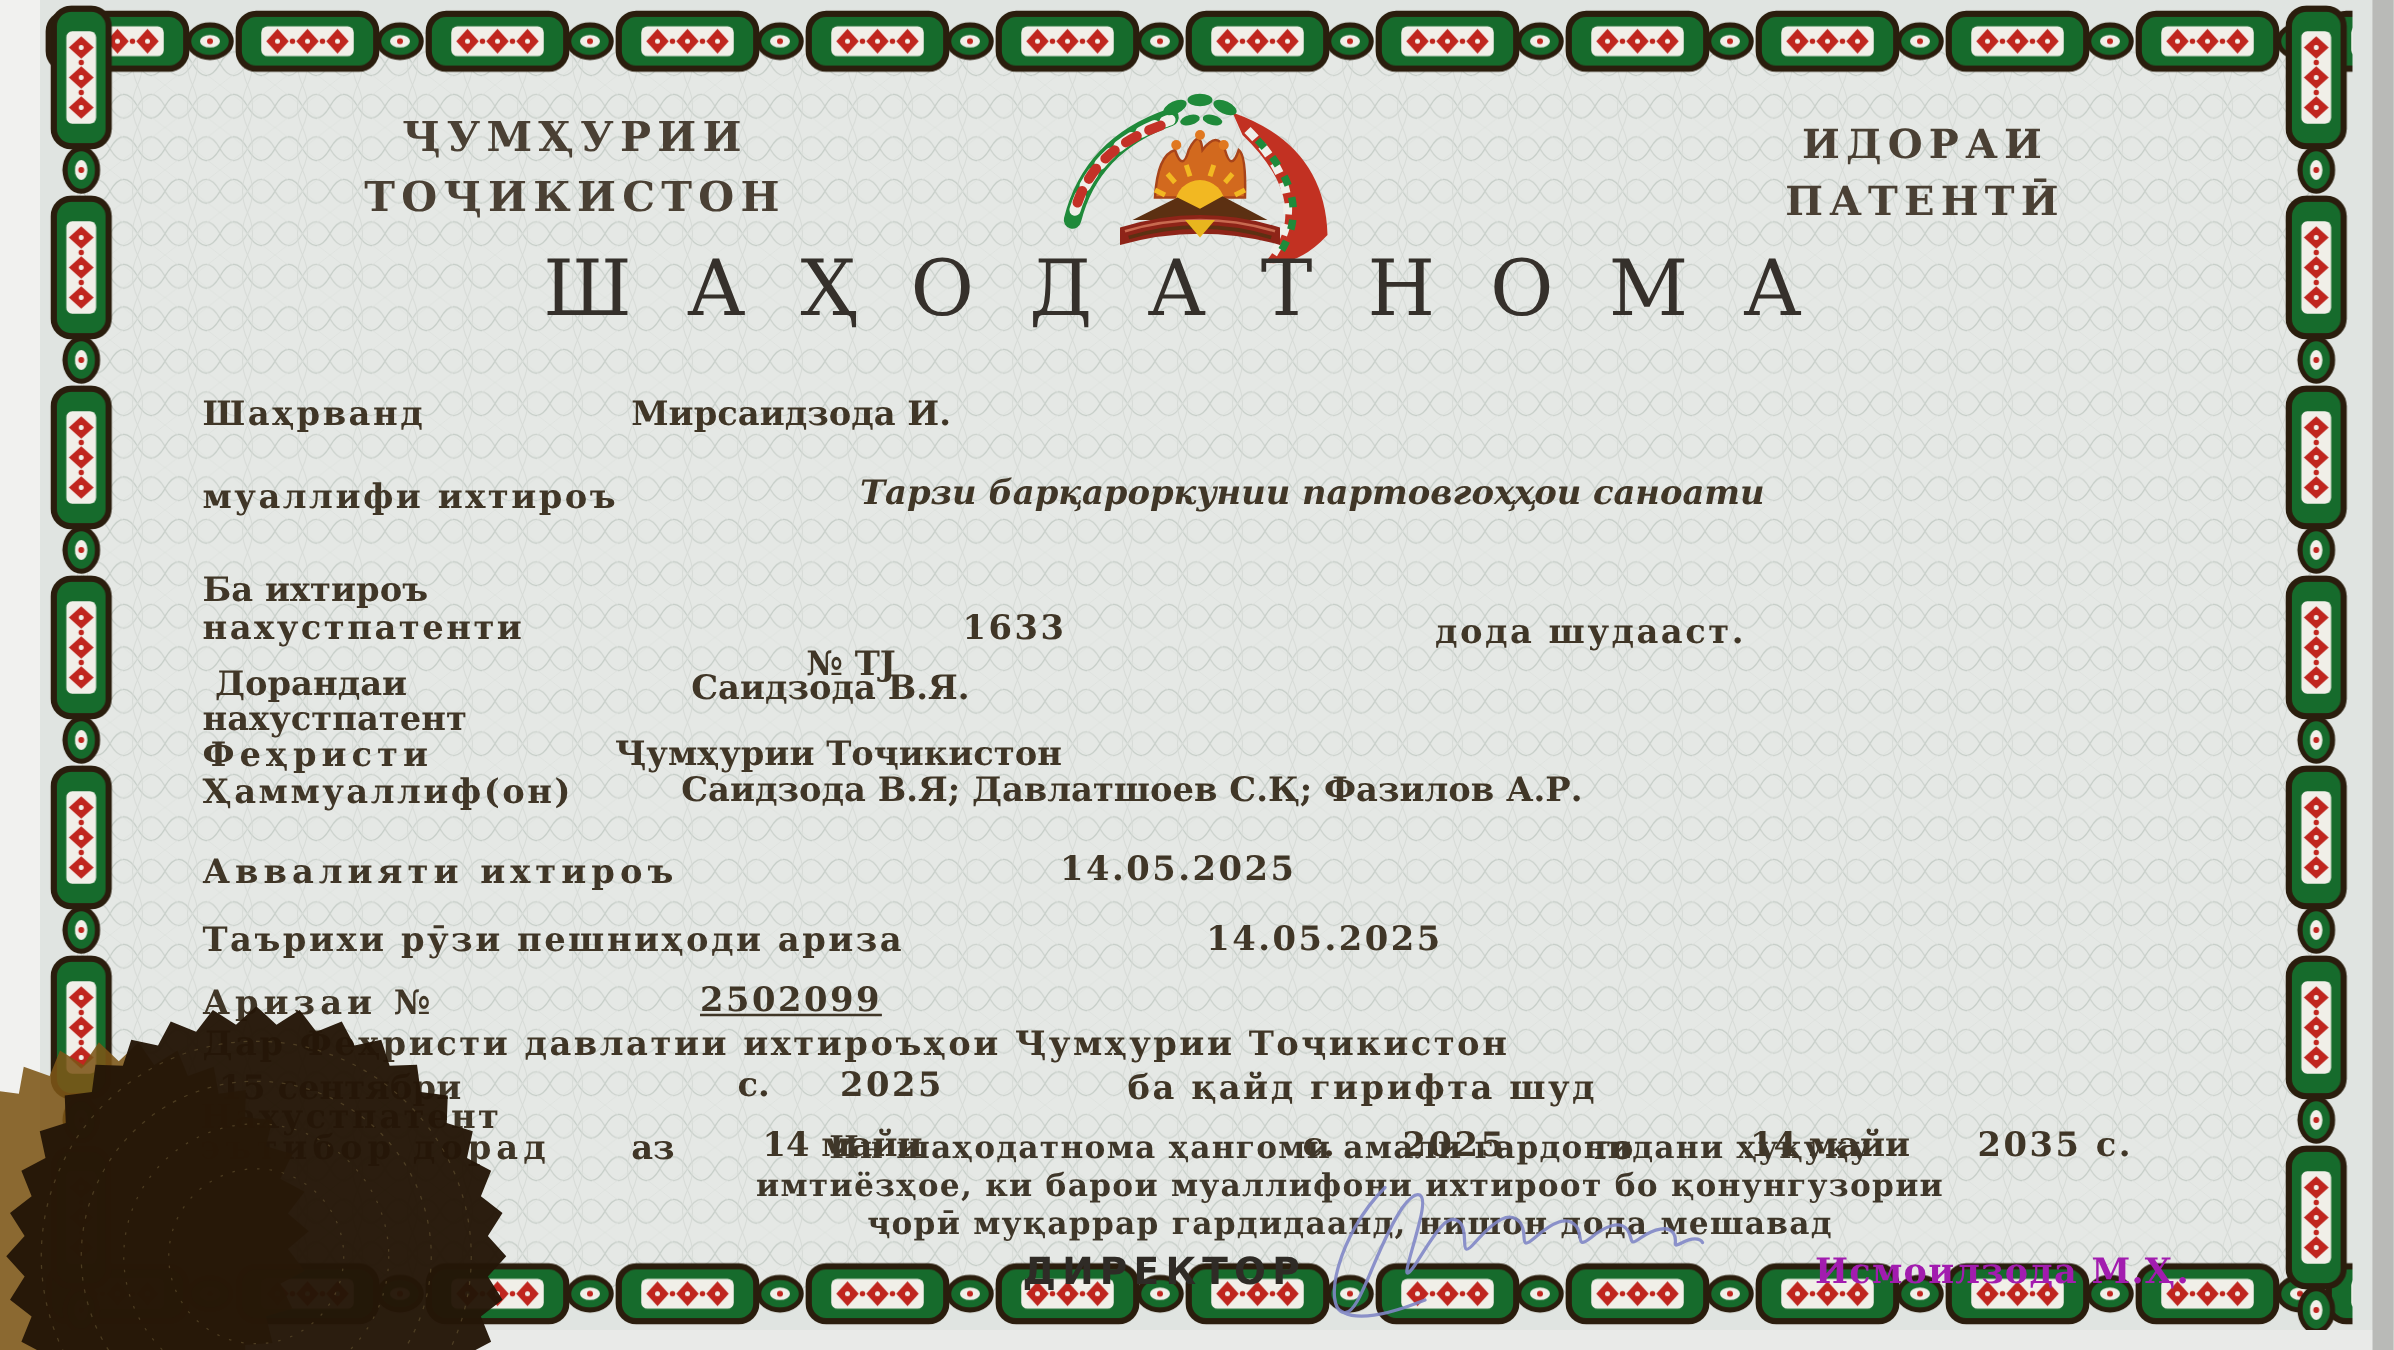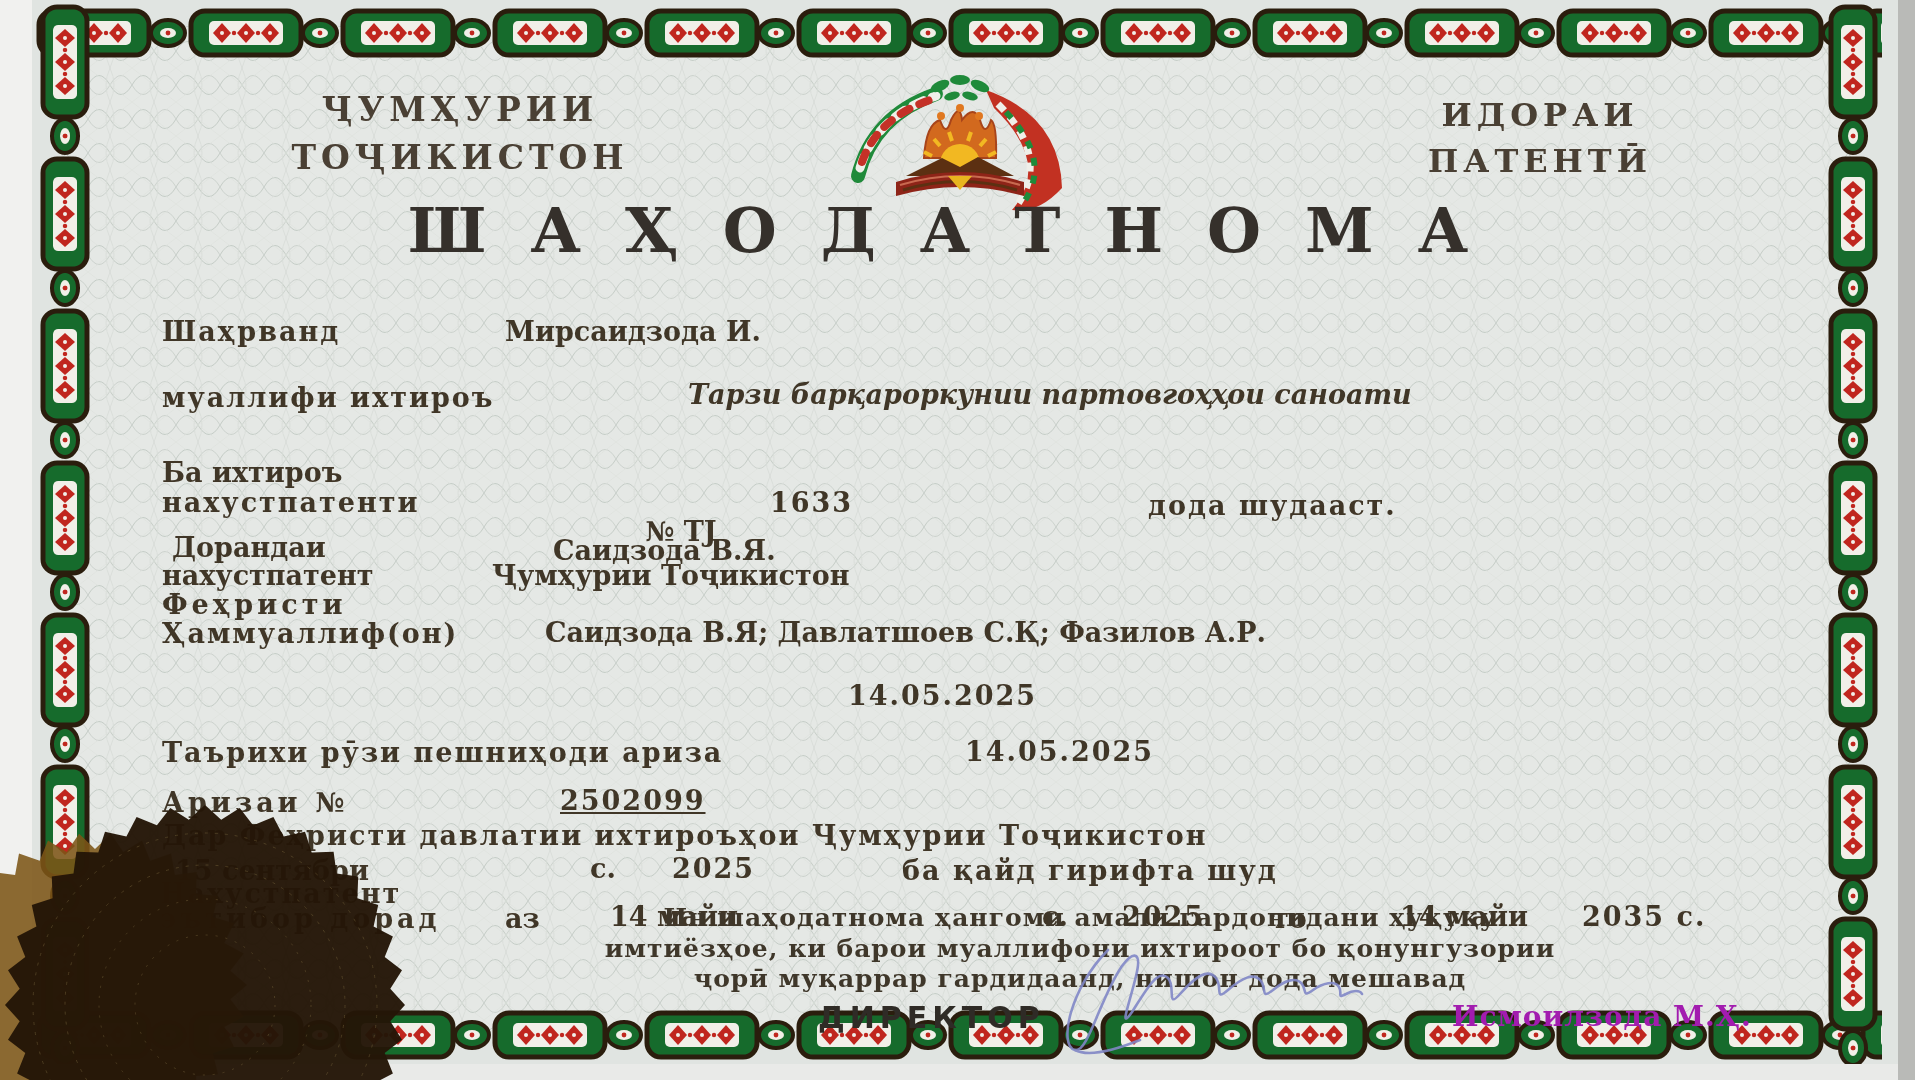--- a/index.html
+++ b/index.html
@@ -6,21 +6,21 @@
   #stage{position:relative;width:1915px;height:1080px;overflow:hidden;
          font-family:"DejaVu Serif",serif;background:#d6d8d5;}
   svg.layer{position:absolute;left:0;top:0;}
   .run{position:absolute;white-space:nowrap;font-weight:bold;font-size:27px;color:#403627;z-index:3;}
   .ls2{letter-spacing:2px;}
   .ls4{letter-spacing:4px;}
   .ital{font-style:italic;}
   .org{position:absolute;text-align:center;font-weight:bold;font-size:33px;
        letter-spacing:5px;color:#4a4034;line-height:1.45;z-index:3;}
   .title{position:absolute;left:260px;width:1400px;top:194px;text-align:center;
-         font-weight:bold;font-size:62px;letter-spacing:44px;color:#35302b;z-index:3;}
+         font-weight:normal;font-size:62px;letter-spacing:44px;color:#35302b;z-index:3;}
   .note{position:absolute;left:360px;width:1440px;text-align:center;
         font-weight:bold;font-size:25px;color:#3f372a;z-index:3;letter-spacing:1px;}
   .director{position:absolute;font-family:"DejaVu Sans",sans-serif;font-weight:bold;
             font-size:30px;letter-spacing:5px;color:#2f2b26;z-index:3;}
   .dirname{position:absolute;font-weight:bold;font-size:28px;color:#a21caf;z-index:3;letter-spacing:1px;}
 </style>
 </head>
 <body>
 
 <div id="stage">
@@ -129,25 +129,26 @@
   <div class="run ls2" style="left:162px;top:487px;">нахустпатенти</div>
   <div class="run" style="left:645px;top:516px;">№ TJ</div>
   <div class="run ls2" style="left:770px;top:487px;">1633</div>
   <div class="run ls2" style="left:1148px;top:490px;">дода шудааст.</div>
 
   <div class="run" style="left:172px;top:532px;">Дорандаи</div>
   <div class="run" style="left:553px;top:535px;">Саидзода В.Я.</div>
   <div class="run" style="left:162px;top:560px;">нахустпатент</div>
 
   <div class="run ls4" style="left:162px;top:589px;">Феҳристи</div>
-  <div class="run" style="left:492px;top:560px;">Ҷумҳурии Тоҷикистон</div>
+  <div class="run" style="left:492px;top:588px;">Ҷумҳурии Тоҷикистон</div>
 
   <div class="run ls2" style="left:162px;top:618px;">Ҳаммуаллиф(он)</div>
   <div class="run" style="left:545px;top:617px;">Саидзода В.Я; Давлатшоев С.Қ; Фазилов А.Р.</div>
 
+  <div class="run ls4" style="left:162px;top:682px;">Аввалияти  ихтироъ</div>
   <div class="run ls2" style="left:848px;top:680px;">14.05.2025</div>
 
   <div class="run ls2" style="left:162px;top:737px;">Таърихи рӯзи пешниҳоди ариза</div>
   <div class="run ls2" style="left:965px;top:736px;">14.05.2025</div>
 
   <div class="run ls4" style="left:162px;top:787px;">Аризаи  №</div>
   <div class="run ls2" style="left:560px;top:785px;text-decoration:underline;">2502099</div>
 
   <div class="run ls2" style="left:162px;top:820px;">Дар Феҳристи давлатии ихтироъҳои Ҷумҳурии Тоҷикистон</div>
 

